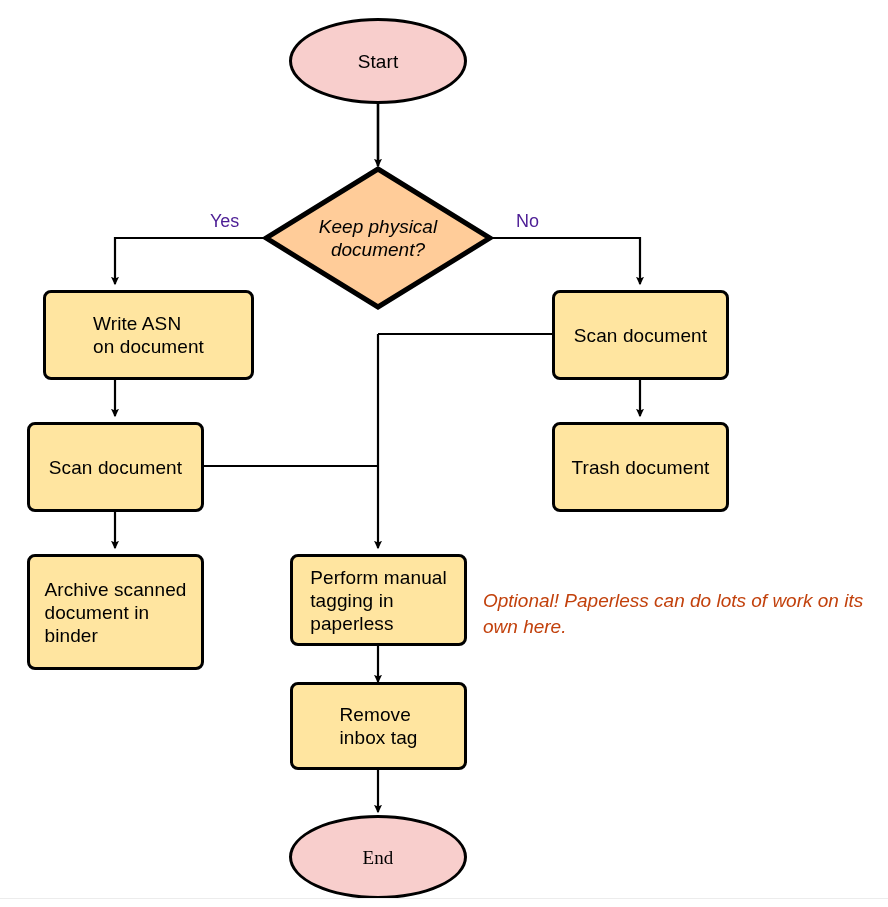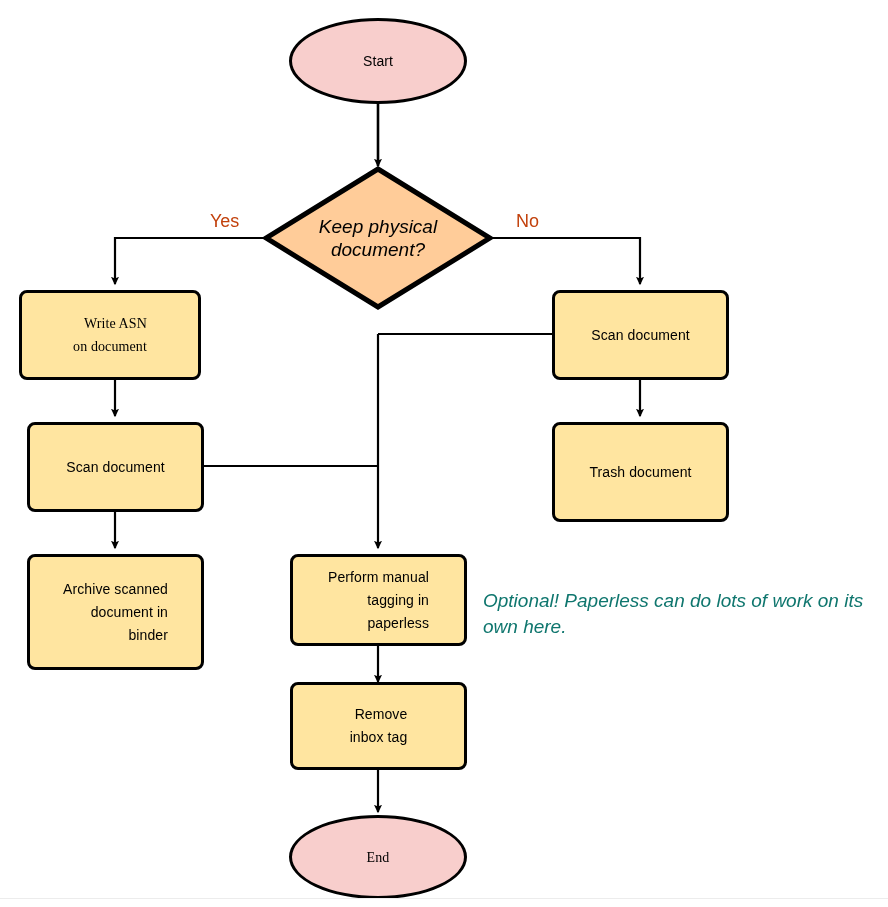--- a/index.html
+++ b/index.html
@@ -26,23 +26,23 @@
     width: 888px;
     height: 907px;
     pointer-events: none;
   }
   .node {
     position: absolute;
     box-sizing: border-box;
     display: flex;
     align-items: center;
     justify-content: center;
-    text-align: right;
+    text-align: left;
     color: #000000;
-    font-size: 14px;
+    font-size: 19px;
     line-height: 23px;
     letter-spacing: 0.1px;
   }
   .node .node-label {
     display: block;
     white-space: pre-line;
     padding: 0 6px;
   }
   .terminator {
     border: 3px solid #000000;
@@ -74,30 +74,30 @@
     font-size: 19px;
     line-height: 23px;
     color: #000000;
     white-space: pre-line;
     font-style: italic;
   }
   .edge-label {
     position: absolute;
     font-size: 18px;
     line-height: 20px;
-    color: #c2410c;
+    color: #4c1d95;
     background: transparent;
     white-space: nowrap;
   }
   .annotation {
     position: absolute;
     font-style: italic;
     font-size: 19px;
     line-height: 26px;
-    color: #0f766e;
+    color: #c2410c;
     width: 404px;
   }
   .bottom-rule {
     position: absolute;
     left: 0;
     width: 888px;
     height: 1px;
     background: #ececec;
   }
 </style>
@@ -148,40 +148,40 @@
 document?</span>
   </div>
 
   <div class="edge-label" style="left:210px; top:211px;">
     <span>Yes</span>
   </div>
   <div class="edge-label" style="left:516px; top:211px;">
     <span>No</span>
   </div>
 
-  <div class="node process" style="left:19px; top:290px; width:182px; height:90px;font-family:Liberation Serif, serif;">
+  <div class="node process" style="left:43px; top:290px; width:211px; height:90px;">
     <span class="node-label">Write ASN
 on document</span>
   </div>
 
   <div class="node process" style="left:27px; top:422px; width:177px; height:90px;">
     <span class="node-label">Scan document</span>
   </div>
 
   <div class="node process" style="left:27px; top:554px; width:177px; height:116px;">
     <span class="node-label">Archive scanned
 document in
 binder</span>
   </div>
 
   <div class="node process" style="left:552px; top:290px; width:177px; height:90px;">
     <span class="node-label">Scan document</span>
   </div>
 
-  <div class="node process" style="left:552px; top:422px; width:177px; height:100px;">
+  <div class="node process" style="left:552px; top:422px; width:177px; height:90px;">
     <span class="node-label">Trash document</span>
   </div>
 
   <div class="node process" style="left:290px; top:682px; width:177px; height:88px;">
     <span class="node-label">Remove
 inbox tag</span>
   </div>
 
   <div class="node process" style="left:290px; top:554px; width:177px; height:92px;">
     <span class="node-label">Perform manual

